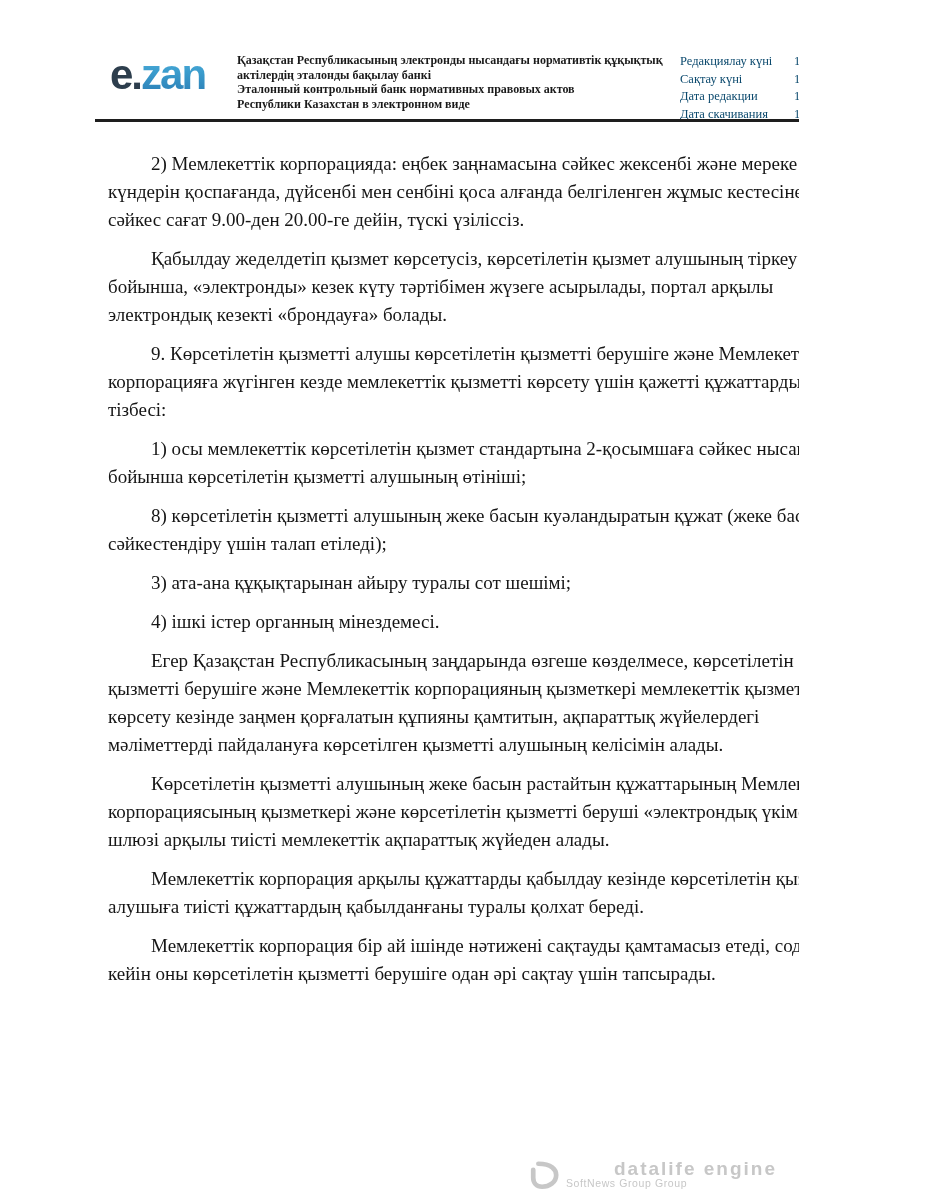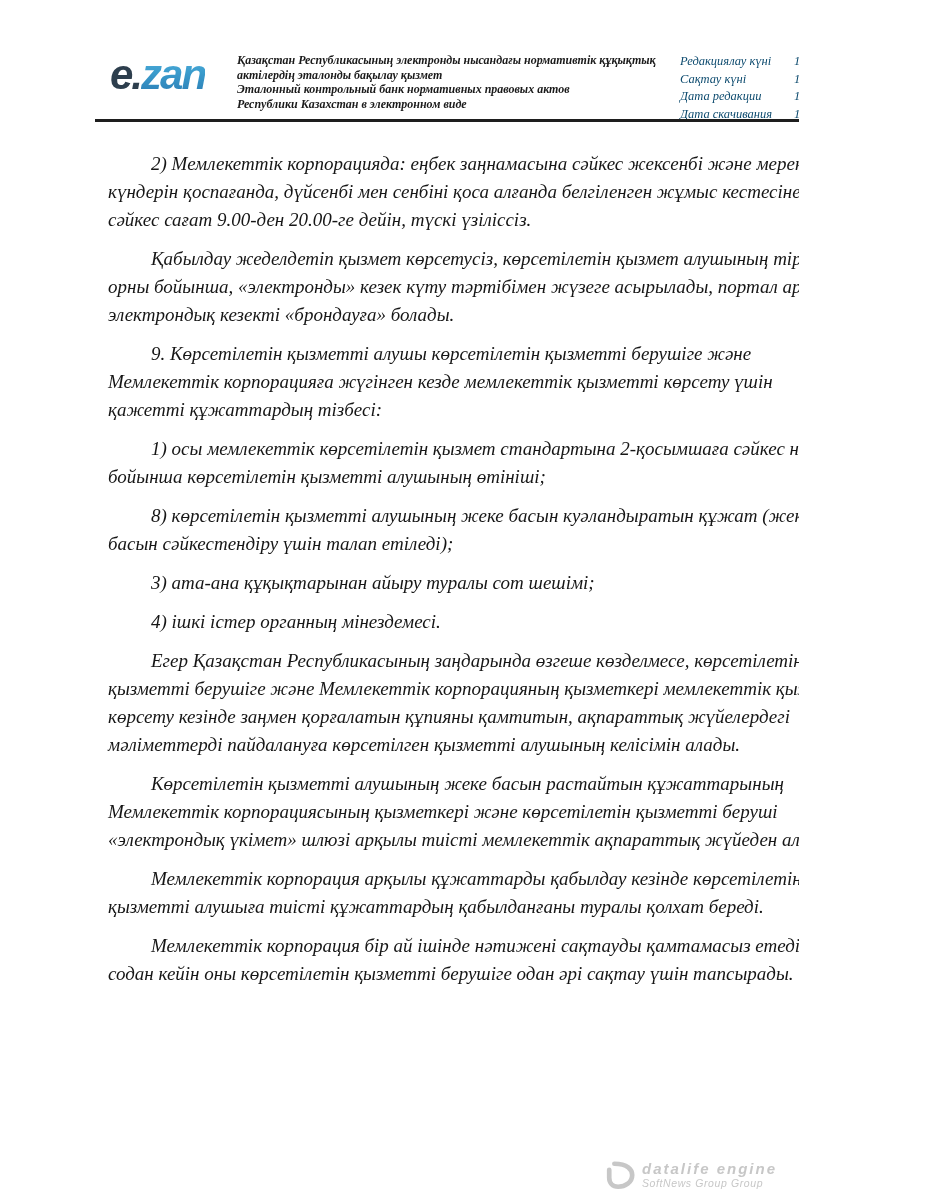--- a/index.html
+++ b/index.html
@@ -7,21 +7,20 @@
     width:927px; height:1200px;
     background:#ffffff;
     font-family:"Liberation Serif", serif;
     color:#161616;
   }
   .page {
     position:relative;
     width:799px; height:1200px;
     background:#ffffff;
     overflow:hidden;
-    font-style:italic;
   }
 
   
   .header {
     position:absolute; left:110px; top:50px; width:750px;
     display:flex; align-items:flex-start;
   }
   .logo {
     width:127px; flex:0 0 127px;
     font-family:"Liberation Sans", sans-serif;
@@ -63,37 +62,37 @@
   
   .watermark {
     position:absolute; right:22px; bottom:10px;
     display:flex; align-items:center; gap:7px;
     color:#c7c7c7;
     font-family:"Liberation Sans", sans-serif;
     user-select:none;
   }
   .wm-icon { width:30px; height:30px; flex:0 0 30px; }
   .wm-title {
-    font-size:15px; letter-spacing:2px; line-height:16px;
-    text-transform:lowercase; font-weight:bold;
+    font-size:19px; letter-spacing:2px; line-height:16px;
+    text-transform:lowercase; font-weight:bold;margin-left:48px;
   }
   .wm-sub { font-size:10.5px; letter-spacing:0.6px; line-height:13px; }
 </style>
 </head>
 <body>
 
 <div class="page">
 
   <div class="header">
     <div class="logo">
       <span class="logo-dark">e.</span><span class="logo-blue">zan</span>
     </div>
     <div class="htitle">
       <div>Қазақстан Республикасының электронды нысандағы нормативтік құқықтық</div>
-      <div>актілердің эталонды бақылау қызмет</div>
+      <div>актілердің эталонды бақылау банкі</div>
       <div>Эталонный контрольный банк нормативных правовых актов</div>
       <div>Республики Казахстан в электронном виде</div>
     </div>
     <div class="dates">
       <div class="drow">
         <span class="dlabel">Редакциялау күні</span>
         <span class="dvalue">13.12.2018</span>
       </div>
       <div class="drow">
         <span class="dlabel">Сақтау күні</span>

